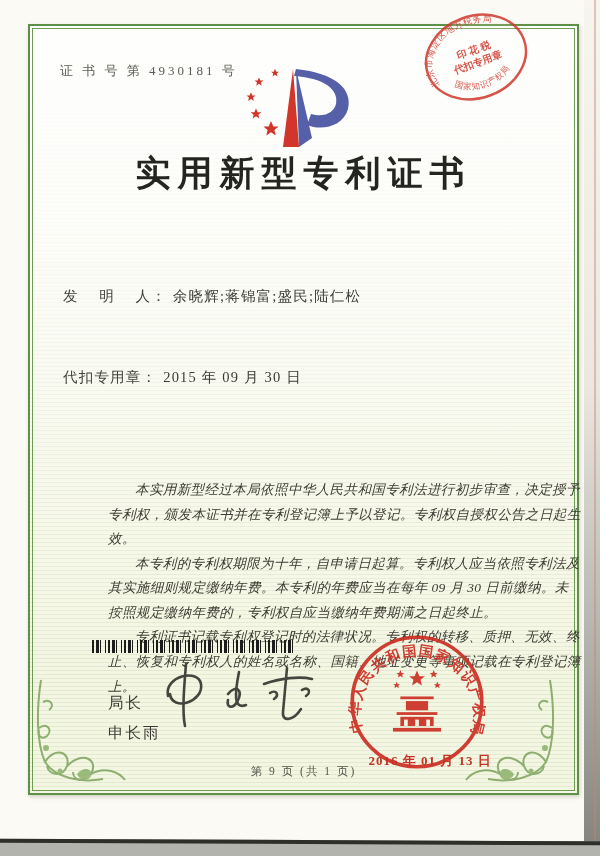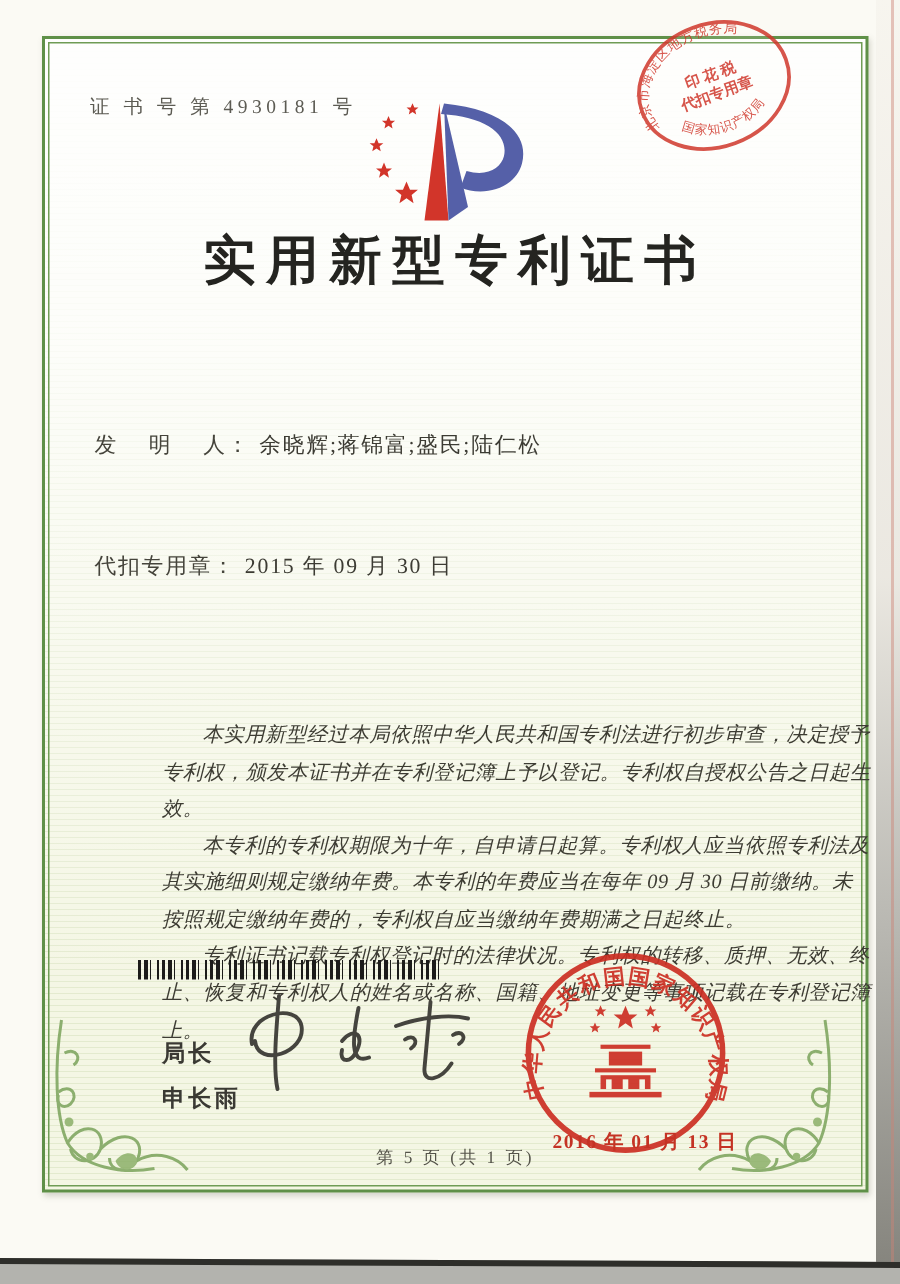--- a/index.html
+++ b/index.html
@@ -58,21 +58,21 @@
   }
   .paras p{margin:0;text-indent:2em;}
   .barcode{
     position:absolute;left:62px;top:614px;width:203px;height:13px;
     background:repeating-linear-gradient(90deg,
       #1c1c1a 0 2px,transparent 2px 4px,
       #1c1c1a 4px 7px,transparent 7px 8px,
       #1c1c1a 8px 9px,transparent 9px 13px,
       #1c1c1a 13px 14px,transparent 14px 16px);
   }
-  .director{position:absolute;left:78px;top:662px;font-size:15.5px;color:#3a3933;letter-spacing:2px;line-height:30px;font-weight:bold;}
+  .director{position:absolute;left:78px;top:662px;font-size:15.5px;color:#3a3933;letter-spacing:2px;line-height:30px;}
   .signature{position:absolute;left:126px;top:634px;width:160px;height:80px;}
   .seal{position:absolute;left:313px;top:602px;width:148px;height:148px;opacity:0.92;}
   .seal-date{
     position:absolute;left:322px;top:726px;width:156px;text-align:center;
     font-size:13px;color:#c43324;letter-spacing:1px;font-weight:bold;white-space:nowrap;
   }
   .footer{
     position:absolute;left:0;top:738px;width:100%;text-align:center;
     font-size:11.5px;color:#55544a;letter-spacing:2px;
   }
@@ -168,21 +168,21 @@
         <rect x="62" y="96" width="36" height="10"></rect>
         <rect x="66" y="99" width="4" height="7" fill="#f4f6e4"></rect>
         <rect x="78" y="99" width="4" height="7" fill="#f4f6e4"></rect>
         <rect x="90" y="99" width="4" height="7" fill="#f4f6e4"></rect>
         <rect x="54" y="108" width="52" height="4"></rect>
       </g>
     </svg>
 
     <div class="seal-date">2016 年 01 月 13 日</div>
 
-    <div class="footer">第 5 页 (共 1 页)</div>
+    <div class="footer">第 9 页 (共 1 页)</div>
 
     <svg class="flourish flourish-left" viewBox="0 0 100 108">
       <g fill="none" stroke="#7ba35b" stroke-width="2">
         <path d="M8,2 C3,34 4,66 12,84 C22,100 48,105 70,101"></path>
         <path d="M12,84 C22,68 38,74 34,88 C30,99 16,98 14,88"></path>
         <path d="M34,88 C50,72 66,82 58,96 C52,105 40,103 40,94"></path>
         <path d="M6,50 C14,44 20,52 14,58 C9,62 4,58 6,52"></path>
         <path d="M10,24 C18,20 22,28 16,32"></path>
         <path d="M58,96 C72,88 86,94 92,102"></path>
       </g>

